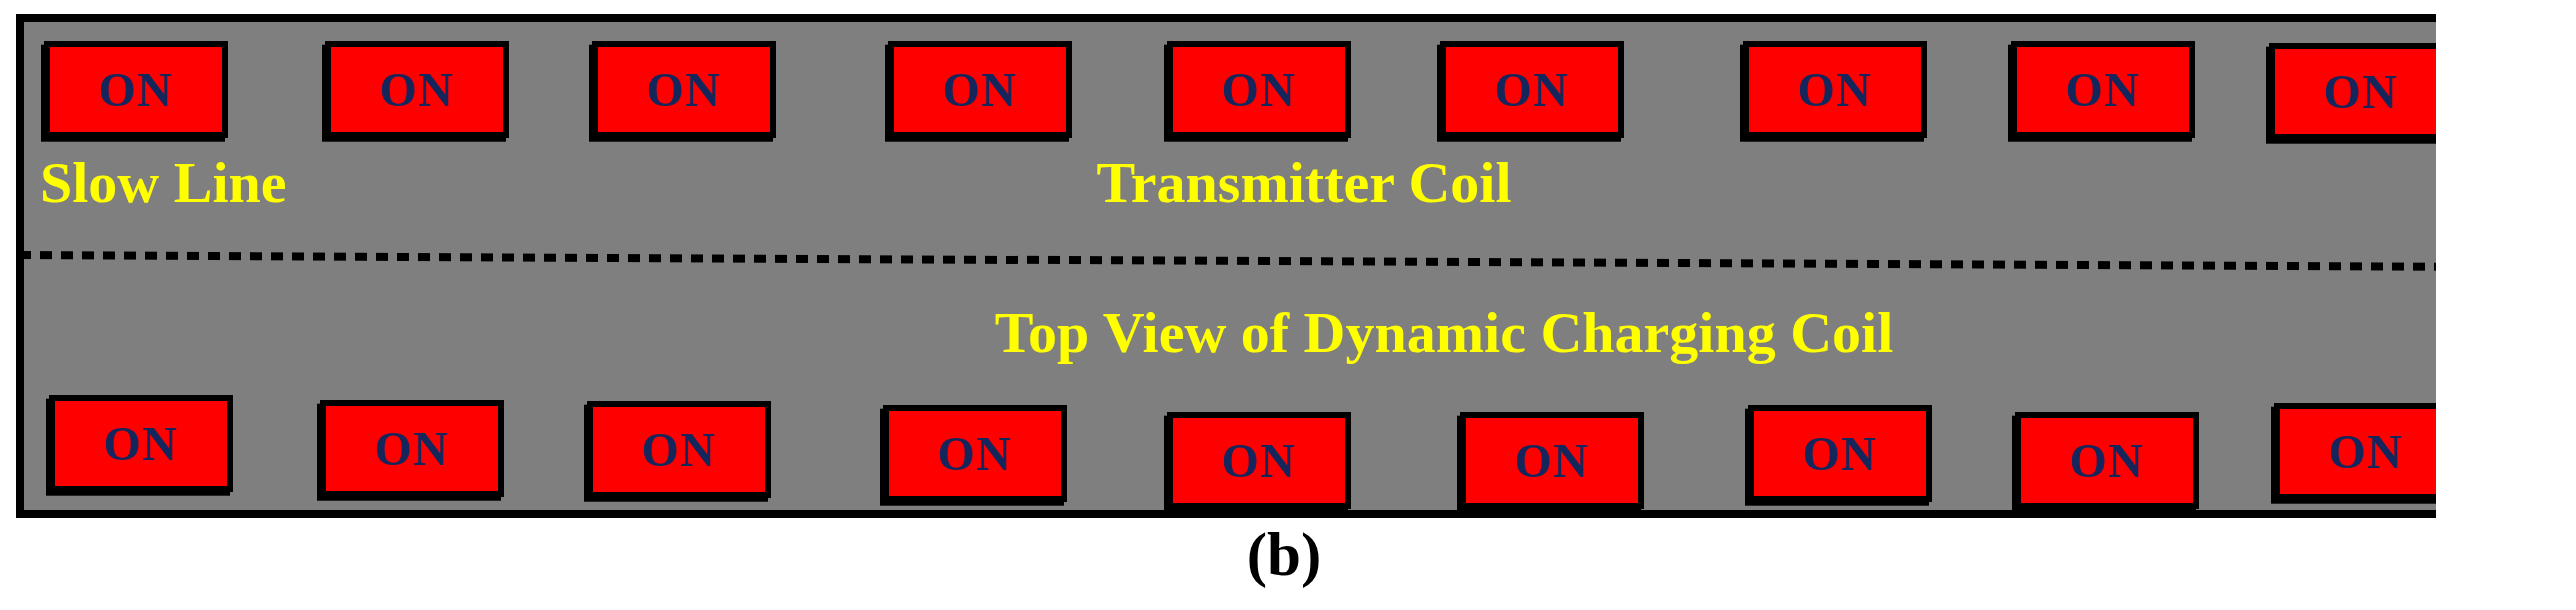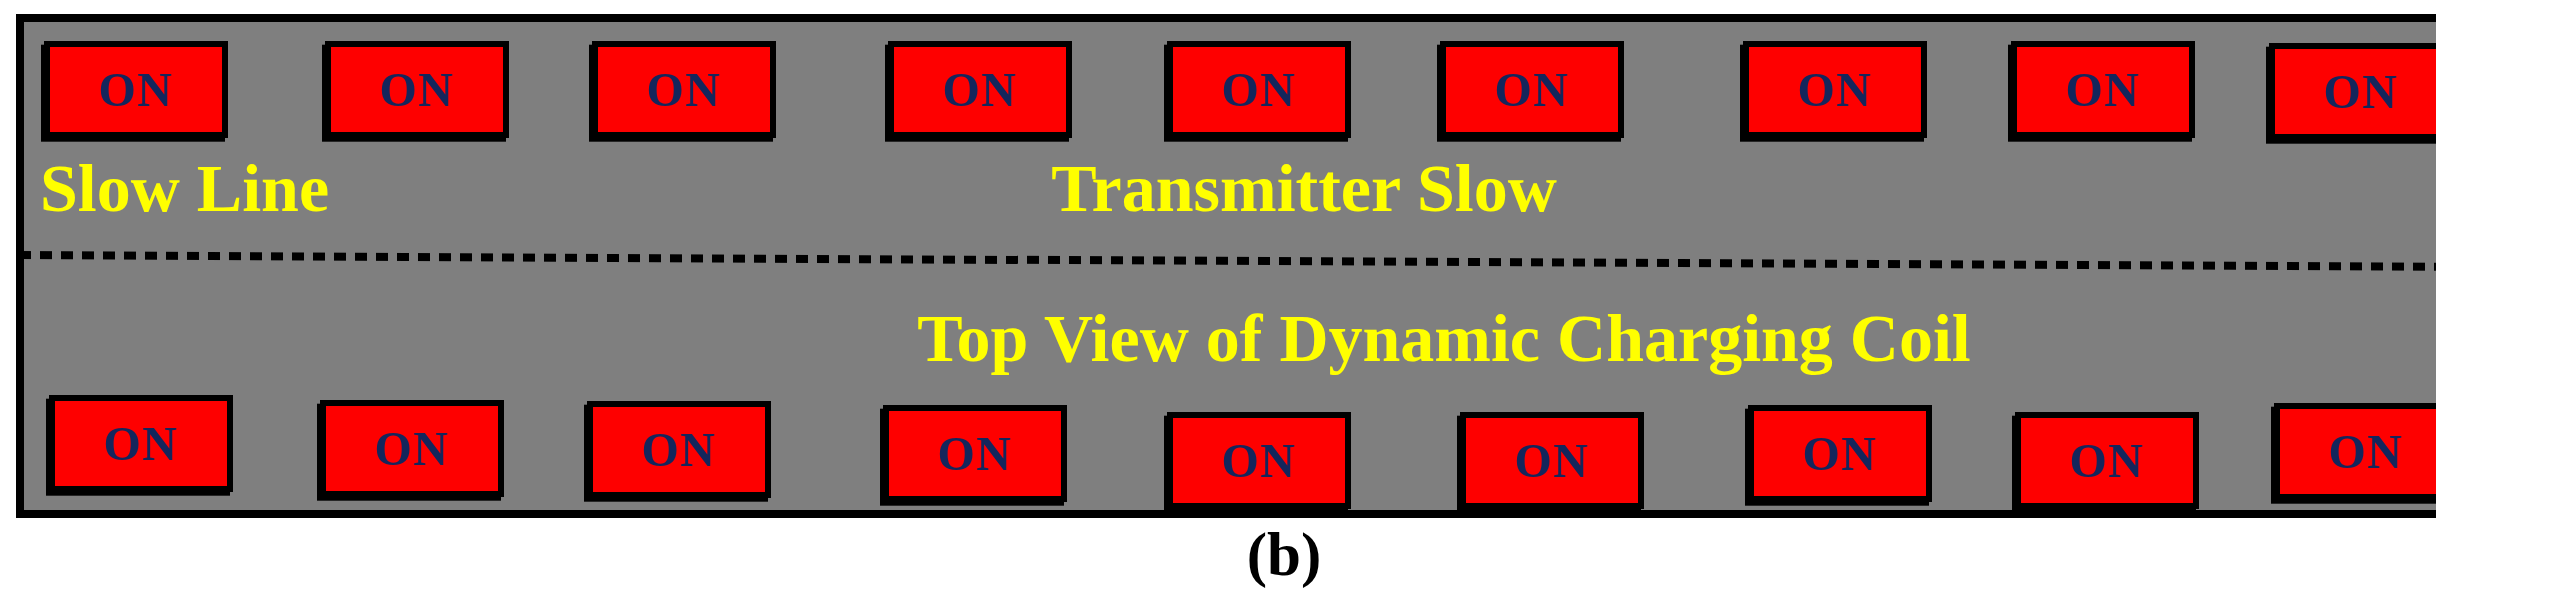--- a/index.html
+++ b/index.html
@@ -31,21 +31,21 @@
     color:#14265c;
     font-size:48px;font-weight:bold;
     letter-spacing:1.5px;
     font-family:"Liberation Serif", serif;
   }
   
   .road-label{
     position:absolute;
     color:#ffff00;
     font-weight:bold;
-    font-size:68px;
+    font-size:58px;
     line-height:1;
     white-space:nowrap;
     font-family:"Liberation Serif", serif;
   }
   .centered{transform:translateX(-50%);}
   
   .lane-divider{
     position:absolute;
     left:19.4px;top:251px;
     width:2532px;height:7.5px;
@@ -75,21 +75,21 @@
   <div class="coil" style="left:325px;top:41px">ON</div>
   <div class="coil" style="left:592px;top:41px">ON</div>
   <div class="coil" style="left:888px;top:41px">ON</div>
   <div class="coil" style="left:1167px;top:41px">ON</div>
   <div class="coil" style="left:1440px;top:41px">ON</div>
   <div class="coil" style="left:1743px;top:41px">ON</div>
   <div class="coil" style="left:2011px;top:41px">ON</div>
   <div class="coil" style="left:2269px;top:43px">ON</div>
 
   <div class="road-label" style="left:40px;top:154px">Slow Line</div>
-  <div class="road-label centered" style="left:1304px;top:154px">Transmitter Slow</div>
+  <div class="road-label centered" style="left:1304px;top:154px">Transmitter Coil</div>
 
   <div class="lane-divider"></div>
 
   <div class="road-label centered" style="left:1444px;top:304px">Top View of Dynamic Charging Coil</div>
 
   <div class="coil" style="left:49px;top:395px">ON</div>
   <div class="coil" style="left:320px;top:400px">ON</div>
   <div class="coil" style="left:587px;top:401px">ON</div>
   <div class="coil" style="left:883px;top:405px">ON</div>
   <div class="coil" style="left:1167px;top:412px">ON</div>

